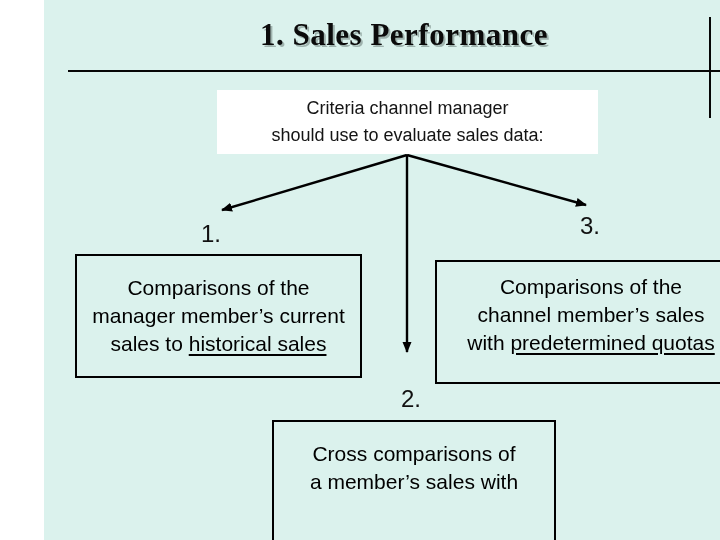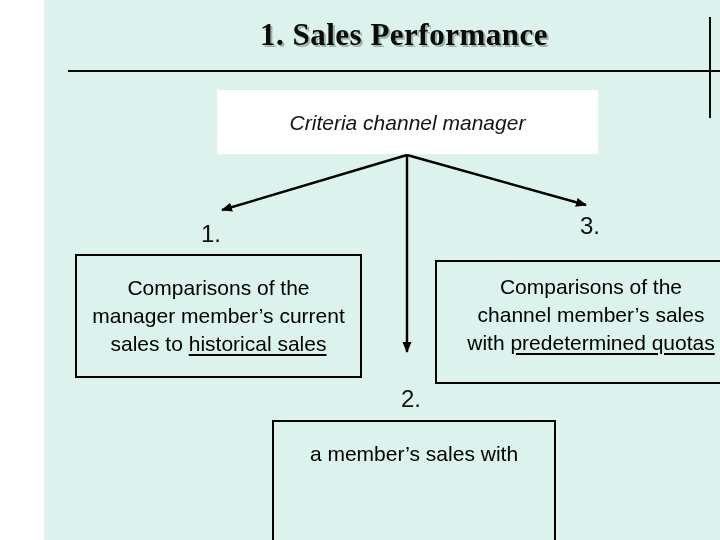--- a/index.html
+++ b/index.html
@@ -36,22 +36,21 @@
   #title-rule { left: 24px; top: 70px; width: 667px; height: 2px; background: #070707; }
   #side-rule  { left: 665px; top: 17px; width: 2px; height: 101px; background: #070707; }
 
   #arrows { left: 0; top: 0; }
 
   #top-box {
     left: 173px; top: 90px; width: 381px; height: 64px;
     background: #ffffff;
     display: flex; flex-direction: column; justify-content: center;
     text-align: center;
-    font-style: italic;
-    font-size: 21px;
+    font-size: 18px;
     line-height: 27px;
     color: #141414;
   }
 
   .num-label {
     font-size: 24px;
     color: #111;
   }
   #label-1 { left: 157px; top: 220px; }
   #label-3 { left: 536px; top: 212px; }
@@ -92,35 +91,37 @@
         <path d="M0,0 L11,4.5 L0,9 Z" fill="#000"></path>
       </marker>
     </defs>
     <line x1="363" y1="155" x2="178" y2="210" stroke="#000" stroke-width="2.4" marker-end="url(#ah)"></line>
     <line x1="363" y1="155" x2="363" y2="352" stroke="#000" stroke-width="2.4" marker-end="url(#ah)"></line>
     <line x1="363" y1="155" x2="542" y2="205" stroke="#000" stroke-width="2.4" marker-end="url(#ah)"></line>
   </svg>
 
   <div id="top-box" class="abs">
     <div>Criteria channel manager</div>
+    <div>should use to evaluate sales data:</div>
   </div>
 
   <div id="label-1" class="abs num-label">1.</div>
   <div id="label-3" class="abs num-label">3.</div>
   <div id="label-2" class="abs num-label">2.</div>
 
   <div id="box-1" class="abs d-box">
     <div>Comparisons of the</div>
     <div>manager member’s current</div>
     <div><span>sales to </span><span class="u">historical sales</span></div>
   </div>
 
   <div id="box-3" class="abs d-box">
     <div>Comparisons of the</div>
     <div>channel member’s sales</div>
     <div><span>with </span><span class="u">predetermined quotas</span></div>
   </div>
 
   <div id="box-2" class="abs d-box">
+    <div>Cross comparisons of</div>
     <div>a member’s sales with</div>
   </div>
 
 </div>
 
 </body></html>

